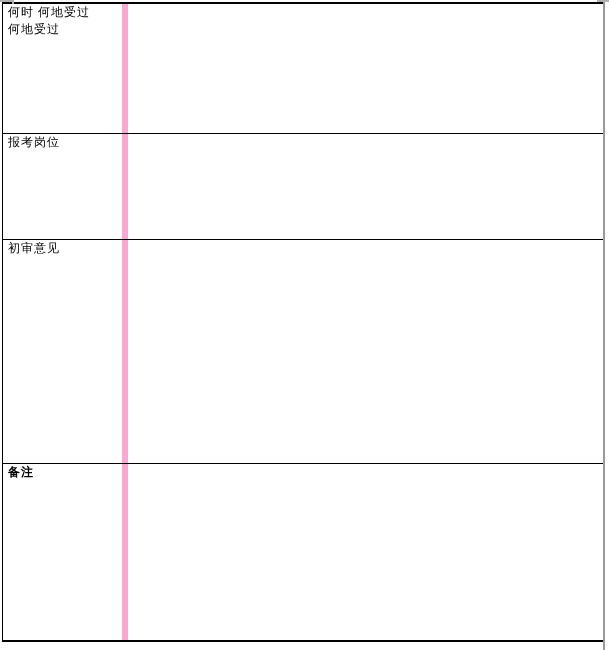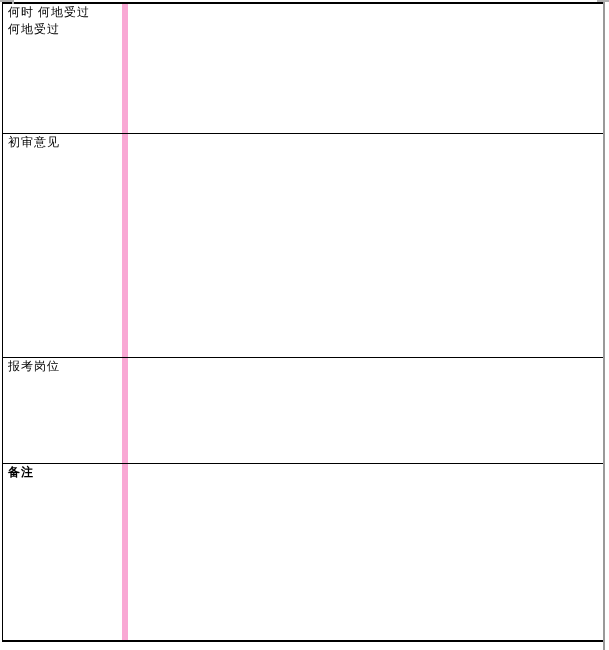--- a/index.html
+++ b/index.html
@@ -111,33 +111,33 @@
     <div class="row row-awards">
       <div class="label-cell">
         <div class="label-text">
           <div>何时 何地受过</div>
           <div>何地受过</div>
         </div>
       </div>
       <div class="value-cell"></div>
     </div>
 
-    <div class="row row-review">
+    <div class="row row-position">
       <div class="label-cell">
         <div class="label-text">
-          <div>初审意见</div>
+          <div>报考岗位</div>
         </div>
       </div>
       <div class="value-cell"></div>
     </div>
 
-    <div class="row row-position">
+    <div class="row row-review">
       <div class="label-cell">
         <div class="label-text">
-          <div>报考岗位</div>
+          <div>初审意见</div>
         </div>
       </div>
       <div class="value-cell"></div>
     </div>
 
     <div class="row">
       <div class="label-cell">
         <div class="label-text">
           <div>备注</div>
         </div>

